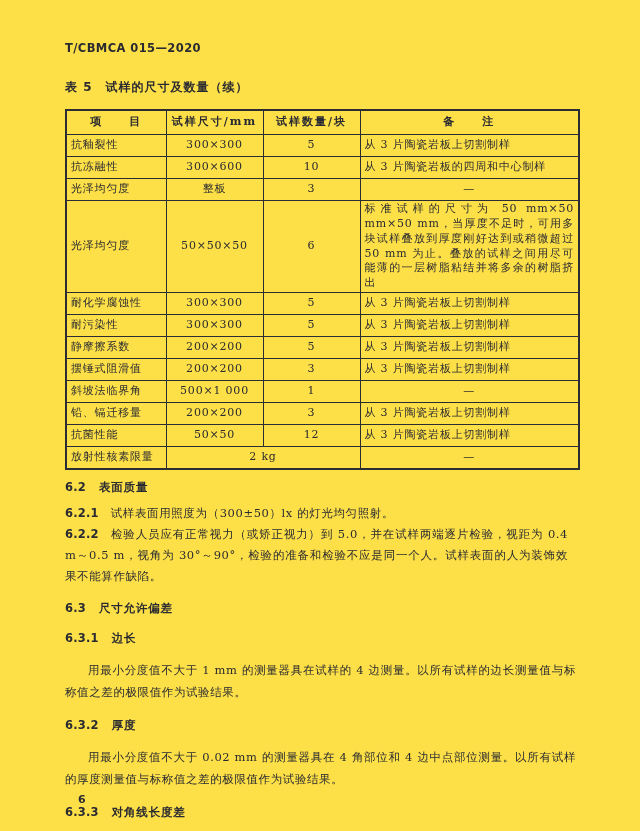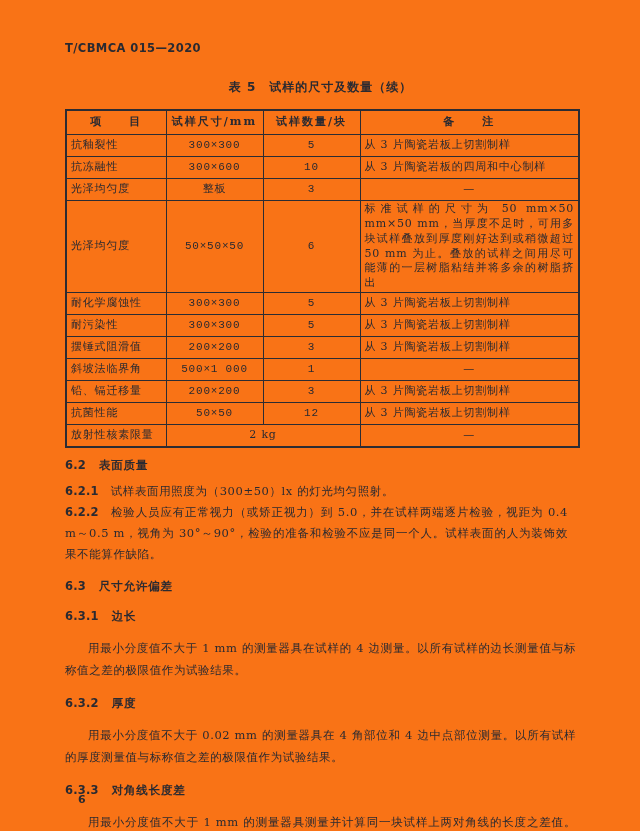--- a/index.html
+++ b/index.html
@@ -6,34 +6,33 @@
   body{
     width:640px;height:831px;
     background:#ffffff;
     font-family:"DejaVu Serif","Liberation Serif",serif;
     color:#2a2a31;
     -webkit-font-smoothing:antialiased;
   }
   .page{
     position:relative;
     width:640px;height:831px;
-    background:#f97316;
+    background:#fde047;
     overflow:hidden;
   }
   .content{ padding:41px 64px 0 65px; }
 
   .doc-code{
     font-family:"DejaVu Sans","Liberation Sans",sans-serif;
     font-weight:bold;
     font-size:11.5px;
     letter-spacing:0.4px;
   }
   .table-title{
     margin-top:24px;
-    text-align:center;
     font-family:"DejaVu Sans","Liberation Sans",sans-serif;
     font-weight:bold;
     font-size:12px;
     letter-spacing:1px;
   }
 
   table.spec-table{
     margin-top:13px;
     width:513px;
     border-collapse:collapse;
@@ -49,21 +48,21 @@
     line-height:1.35;
   }
   table.spec-table{ border:2px solid #2c2c33; }
   table.spec-table th{
     font-weight:bold;
     text-align:center;
     height:21px;
     letter-spacing:2px;
   }
   td.item{ text-align:left; padding-left:7px;margin-top:8px; }
-  td.size, td.qty{ text-align:center; letter-spacing:0.5px;font-family:Liberation Mono, monospace; }
+  td.size, td.qty{ text-align:center; letter-spacing:0.5px; }
   td.note{ text-align:left; padding-left:8px; }
   td.center{ text-align:center; }
   td.note-long{
     text-align:justify;
     line-height:15.5px;
     padding:4px 8px;
     letter-spacing:0.6px;
   }
 
   .h2, .h3{
@@ -163,20 +162,26 @@
           <td class="qty">5</td>
           <td class="note">从 3 片陶瓷岩板上切割制样</td>
         </tr>
         <tr>
           <td class="item">耐污染性</td>
           <td class="size">300×300</td>
           <td class="qty">5</td>
           <td class="note">从 3 片陶瓷岩板上切割制样</td>
         </tr>
         <tr>
+          <td class="item">静摩擦系数</td>
+          <td class="size">200×200</td>
+          <td class="qty">5</td>
+          <td class="note">从 3 片陶瓷岩板上切割制样</td>
+        </tr>
+        <tr>
           <td class="item">摆锤式阻滑值</td>
           <td class="size">200×200</td>
           <td class="qty">3</td>
           <td class="note">从 3 片陶瓷岩板上切割制样</td>
         </tr>
         <tr>
           <td class="item">斜坡法临界角</td>
           <td class="size">500×1 000</td>
           <td class="qty">1</td>
           <td class="note center">—</td>

